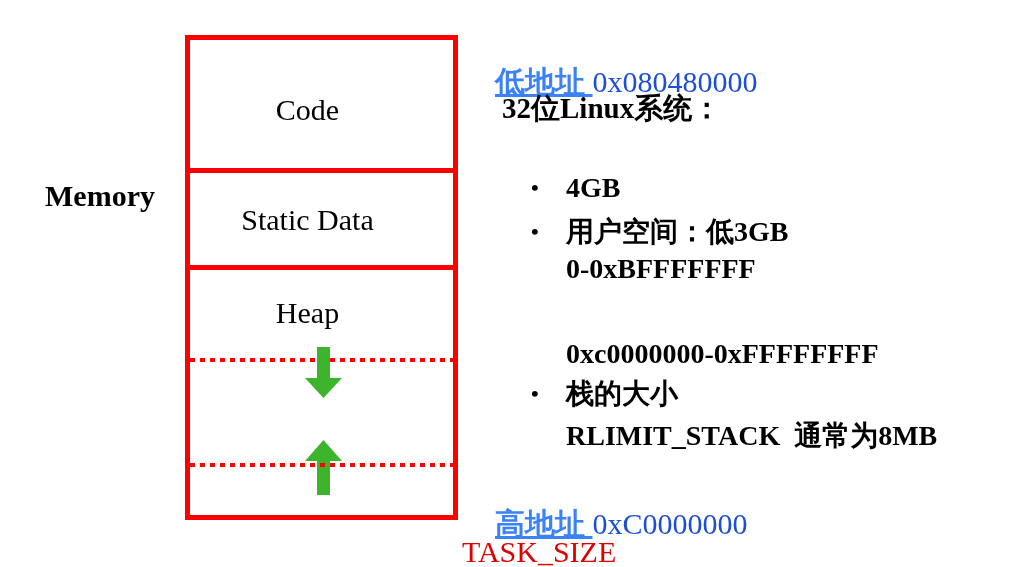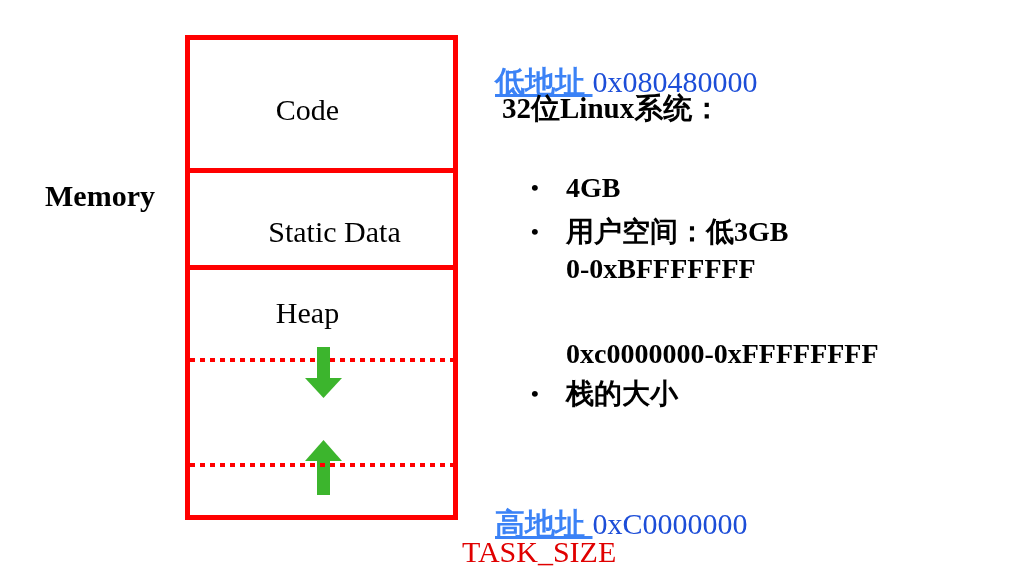--- a/index.html
+++ b/index.html
@@ -8,21 +8,21 @@
     font-family:"Liberation Serif","DejaVu Serif",serif;color:#000;
   }
   .abs{position:absolute;}
   
   .memory-label{left:22px;top:178px;width:156px;text-align:center;
     font-weight:bold;font-size:30px;line-height:36px;}
   
   .mem-box{left:185px;top:35px;width:263px;height:475px;border:5px solid #FF0000;}
   .section-label{left:0;width:235px;text-align:center;font-size:30px;line-height:36px;}
   .lbl-code{top:52px;}
-  .lbl-static{top:174px;padding-left:27px;}
+  .lbl-static{top:162px;}
   .lbl-heap{top:255px;}
   .lbl-stack{top:447px;}
   .divider{left:0;width:263px;height:5px;background:#FF0000;}
   .div-1{top:128px;}
   .div-2{top:225px;}
   .dotted{left:0;width:263px;height:4px;
     background:repeating-linear-gradient(90deg,#FF0000 0 5px,transparent 5px 10px);}
   .dot-1{top:318px;}
   .dot-2{top:423px;}
   .arrow{display:block;}
@@ -84,20 +84,23 @@
   </div>
   <div class="abs note-row nr-3">
     <span class="note-bullet"></span><span>0-0xBFFFFFFF</span>
   </div>
   <div class="abs note-row nr-5">
     <span class="note-bullet"></span><span>0xc0000000-0xFFFFFFFF</span>
   </div>
   <div class="abs note-row nr-6">
     <span class="note-bullet">•</span><span>栈的大小</span>
   </div>
+  <div class="abs note-row nr-7">
+    <span class="note-bullet"></span><span>RLIMIT_STACK  通常为8MB</span>
+  </div>
 
   <div class="abs addr-line high-addr">
     <span class="addr-black">高地址 </span><span class="addr-red">0xC0000000</span>
   </div>
 
   <div class="abs task-size">TASK_SIZE</div>
 
 </div>
 
 </body></html>

